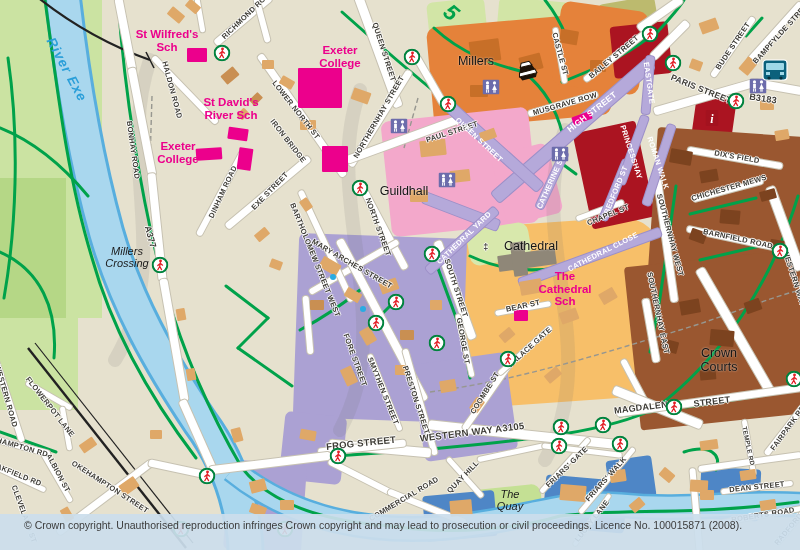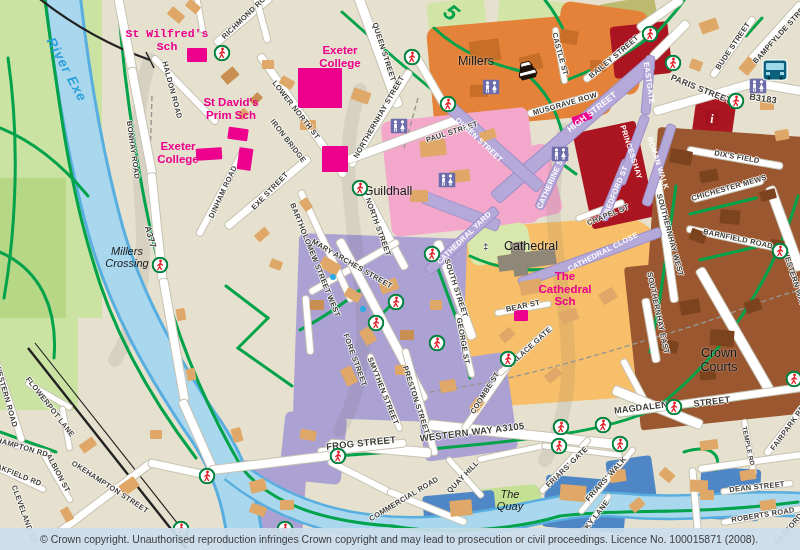--- a/index.html
+++ b/index.html
@@ -15,23 +15,23 @@
       transform-origin:center;line-height:1;}
   .sl-b{color:#3e3c36;text-shadow:1px 0 0 rgba(255,255,255,.85),-1px 0 0 rgba(255,255,255,.85),0 1px 0 rgba(255,255,255,.85),0 -1px 0 rgba(255,255,255,.85);}
   .sl-w{color:#fff;}
   .sl-g{color:#00a24a;font-style:italic;}
   .poi{position:absolute;text-align:center;white-space:pre-line;line-height:1.1;transform:translate(-50%,-50%);}
   .poi-school{color:#ec008c;font-weight:bold;font-size:11.5px;}
   .poi-black{color:#141414;font-size:12.5px;text-shadow:0 0 2px rgba(255,255,255,.7);}
   .poi-italic{color:#1a1a1a;font-style:italic;font-size:11px;}
   .poi-water{color:#2b9fd9;font-style:italic;font-weight:bold;font-size:13.5px;letter-spacing:1px;}
   .icon{position:absolute;transform:translate(-50%,-50%);line-height:0;}
-  #copyright{position:absolute;left:0;bottom:0;width:100%;height:22px;
+  #copyright{position:absolute;left:0;bottom:0;width:100%;height:36px;
        background:rgba(203,222,236,.93);color:#3c3c3c;font-size:10.5px;line-height:22px;
-       padding-left:40px;z-index:60;}
+       padding-left:24px;z-index:60;}
 </style>
 </head>
 <body>
 
 <div id="map">
   <div id="zones">
       <div class="zone" style="left: 0px; top: 0px; width: 102px; height: 318px; background: rgb(203, 227, 162); transform: rotate(0deg); border-radius: 0px;"></div>
       <div class="zone" style="left: 0px; top: 178px; width: 66px; height: 170px; background: rgb(181, 215, 134); transform: rotate(0deg); border-radius: 0px;"></div>
       <div class="zone" style="left: 0px; top: 318px; width: 78px; height: 92px; background: rgb(203, 227, 162); transform: rotate(0deg); border-radius: 0px;"></div>
       <div class="zone" style="left: 428px; top: 0px; width: 58px; height: 40px; background: rgb(210, 229, 166); transform: rotate(-6deg); border-radius: 6px;"></div>
@@ -361,33 +361,33 @@
       <div class="sl sl-b" style="left: 6px; top: 396px; font-size: 7.5px; transform: translate(-50%, -50%) rotate(74deg);">WESTERN ROAD</div>
       <div class="sl sl-b" style="left: 24px; top: 514px; font-size: 7.5px; transform: translate(-50%, -50%) rotate(70deg);">CLEVELAND ST</div>
       <div class="sl sl-b" style="left: 794px; top: 278px; font-size: 7.5px; transform: translate(-50%, -50%) rotate(72deg);">WESTERN WAY</div>
       <div class="sl sl-b" style="left: 486px; top: 247px; font-size: 9px; transform: translate(-50%, -50%) rotate(0deg);">‡</div>
       <div class="sl sl-g" style="left: 451px; top: 13px; font-size: 22px; transform: translate(-50%, -50%) rotate(40deg);">5</div>
       <div class="poi poi-water" style="left: 66px; top: 70px; transform: translate(-50%, -50%) rotate(62deg);">River Exe</div>
       <div class="poi poi-italic" style="left: 127px; top: 257px;">Millers
 Crossing</div>
       <div class="poi poi-italic" style="left: 510px; top: 500px;">The
 Quay</div>
-      <div class="poi poi-school" style="left: 167px; top: 41px; font-family: Liberation Mono, monospace;">St Wilfred's
+      <div class="poi poi-school" style="left: 167px; top: 41px;">St Wilfred's
 Sch</div>
       <div class="poi poi-school" style="left: 231px; top: 109px;">St David's
-Prim Sch</div>
+River Sch</div>
       <div class="poi poi-school" style="left: 178px; top: 153px;">Exeter
 College</div>
       <div class="poi poi-school" style="left: 340px; top: 57px;">Exeter
 College</div>
       <div class="poi poi-school" style="left: 565px; top: 289px;">The
 Cathedral
 Sch</div>
       <div class="poi poi-black" style="left: 476px; top: 62px;">Millers</div>
-      <div class="poi poi-black" style="left: 388px; top: 192px;">Guildhall</div>
+      <div class="poi poi-black" style="left: 404px; top: 192px;">Guildhall</div>
       <div class="poi poi-black" style="left: 531px; top: 247px;">Cathedral</div>
       <div class="poi poi-black" style="left: 719px; top: 361px;">Crown
 Courts</div>
     </div>
   <div id="icons">
       <div class="icon" style="left: 222px; top: 53px;"><svg width="17" height="17" viewBox="0 0 20 20">
           <circle cx="10" cy="10" r="8.6" fill="#fff" stroke="#00833e" stroke-width="2.4"></circle>
           <circle cx="10.6" cy="5.3" r="1.7" fill="#e31e26"></circle>
           <path d="M10.4 7.2 L9.6 11.8 M9.6 11.8 L7.4 15.6 M9.8 11.8 L11.8 15.4 M10.2 8.2 L7.4 10.6 M10.6 8.2 L13 10.2" stroke="#e31e26" stroke-width="1.5" fill="none" stroke-linecap="round"></path>
         </svg></div>

